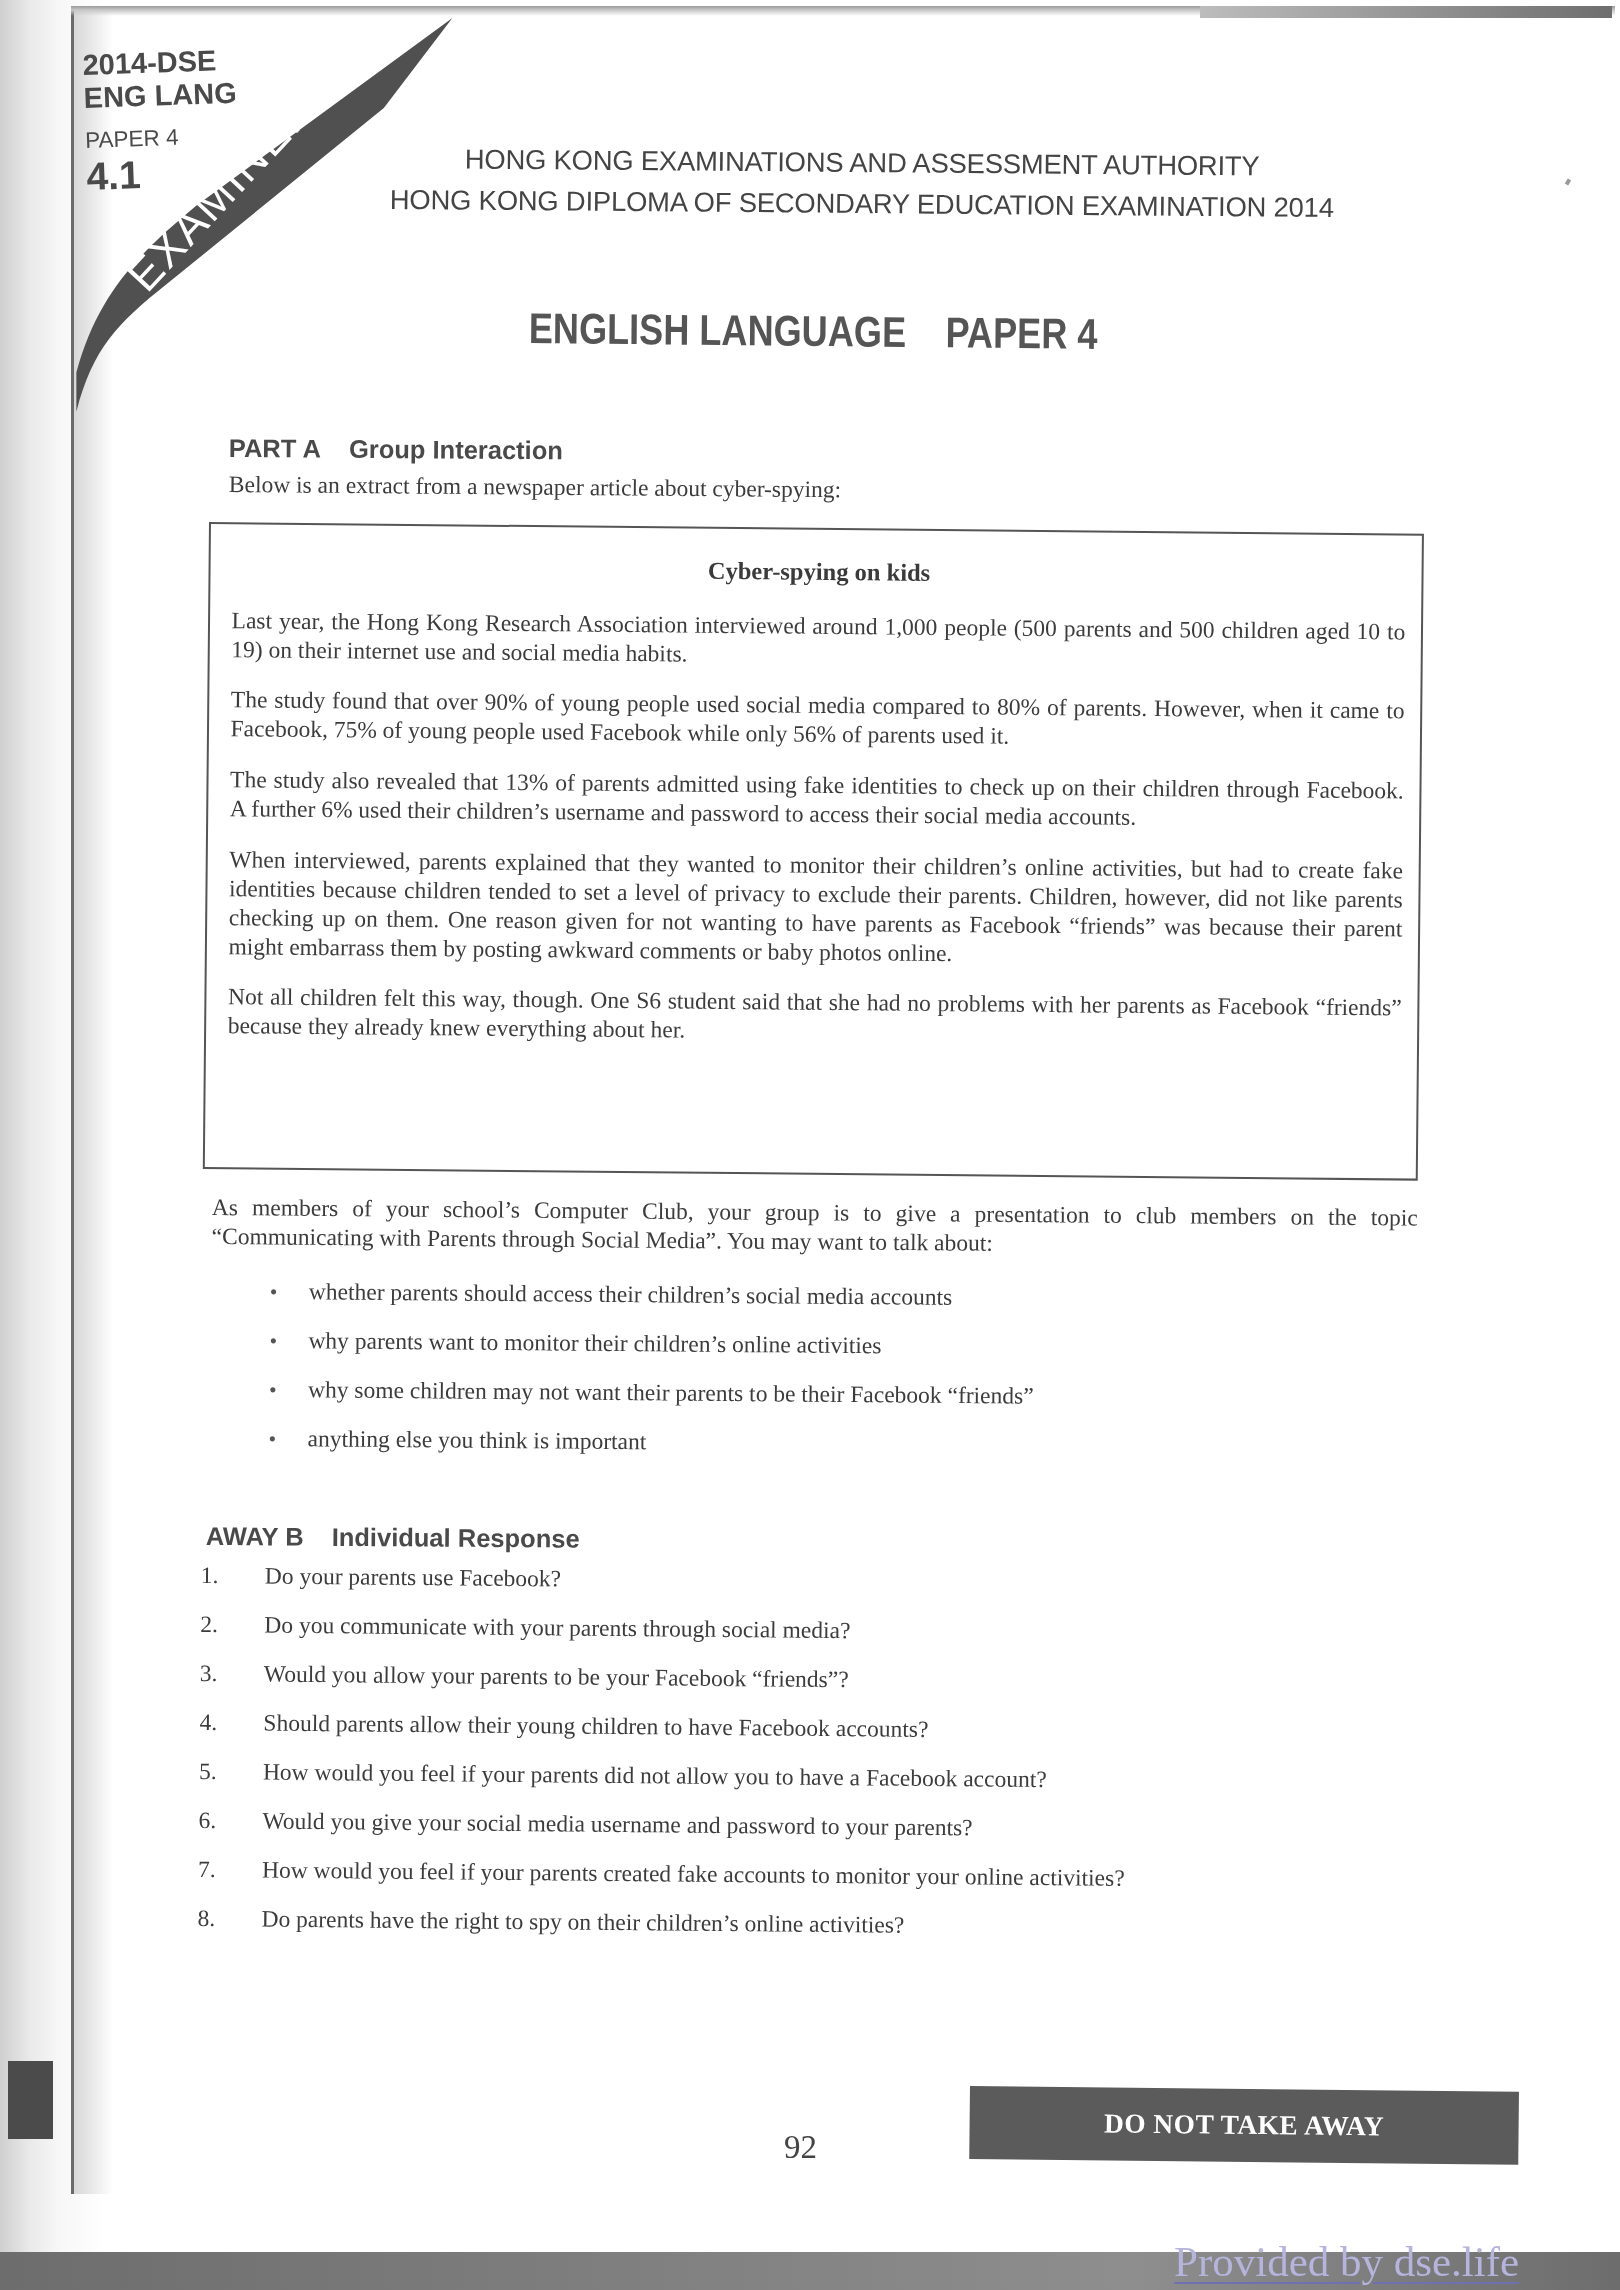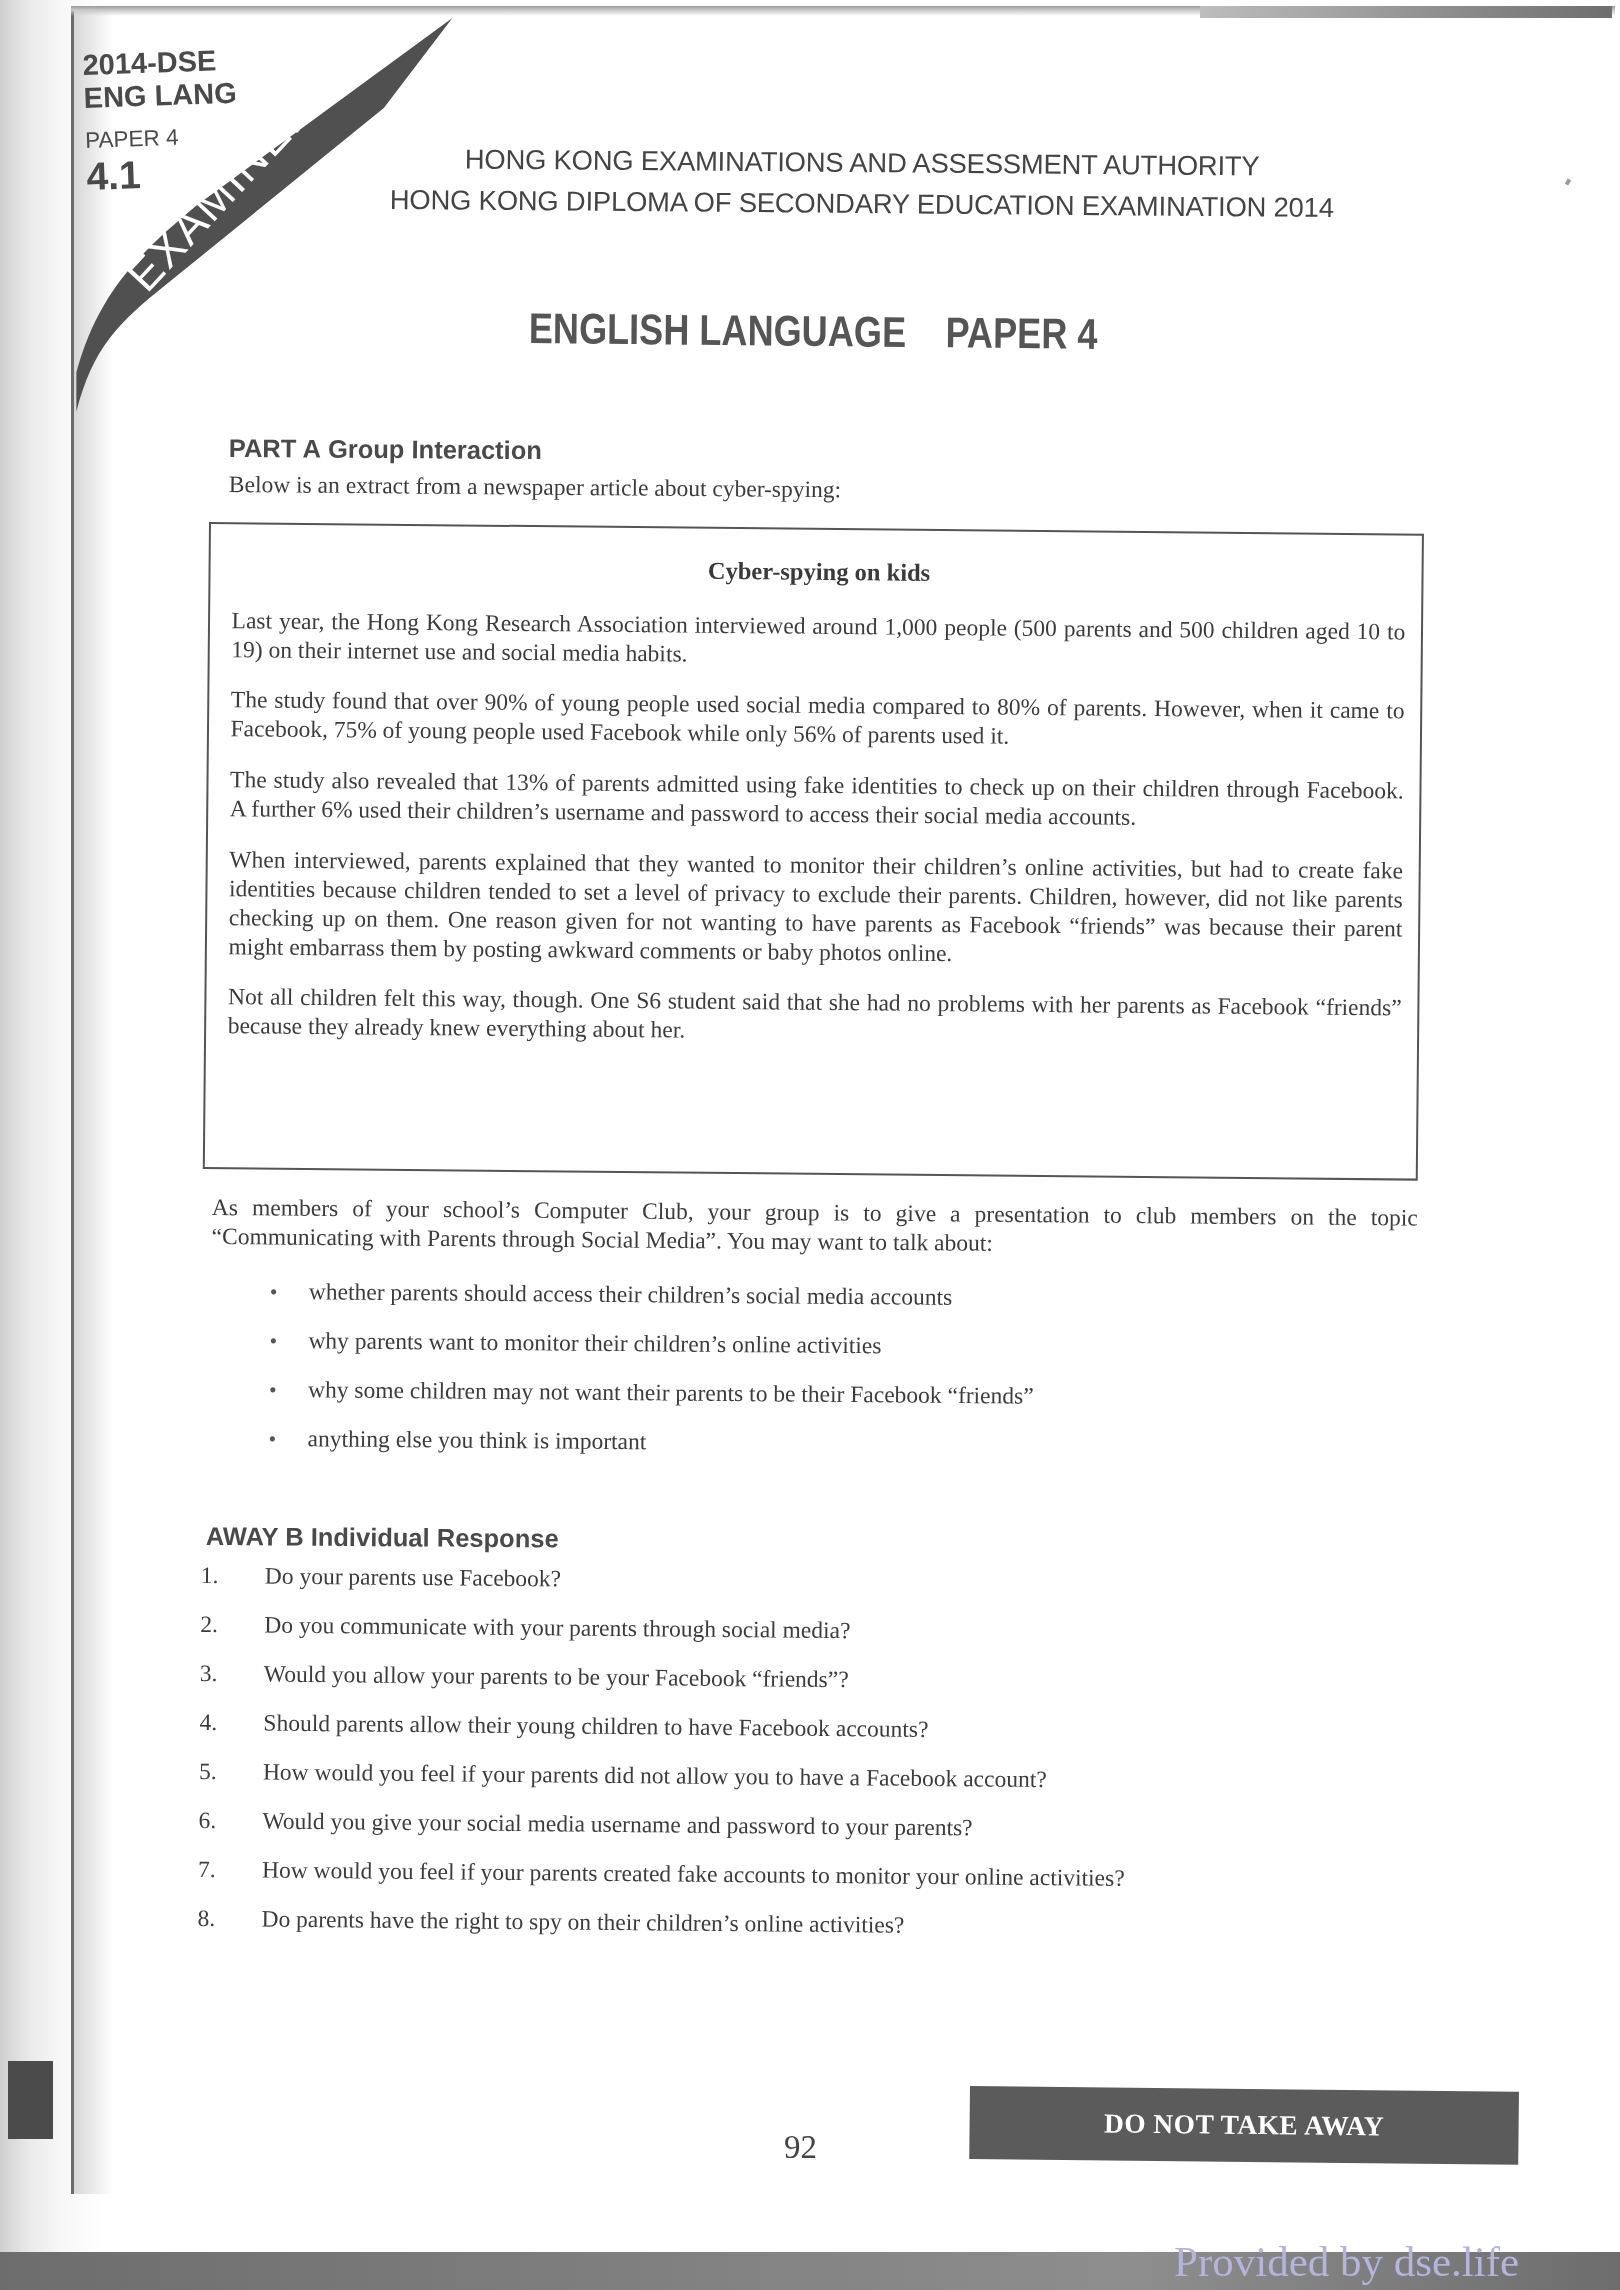--- a/index.html
+++ b/index.html
@@ -131,21 +131,21 @@
     .part-heading {
       position: absolute;
       font-family: "Liberation Sans", sans-serif;
       font-weight: bold;
       font-size: 25.5px;
       color: #4a4a4a;
       white-space: nowrap;
       transform: rotate(0.4deg);
       transform-origin: left top;
     }
-    .part-heading .label { display: inline-block; margin-right: 7px; }
+    .part-heading .label { display: inline-block; margin-right: 28px; }
     .part-heading .title { font-weight: bold; }
 
     .serif-text {
       font-family: "Liberation Serif", serif;
       font-size: 23.5px;
       color: #3c3c3c;
       line-height: 29px;
     }
     .intro {
       position: absolute;
@@ -239,20 +239,21 @@
       font-size: 27.4px;
       color: #ffffff;
       letter-spacing: 0.5px;
     }
     .watermark {
       position: absolute;
       left: 1174px; top: 2237px;
       font-family: "Liberation Serif", serif;
       font-size: 43px;
       color: #b4b4dc;
+      text-decoration: underline;
       text-decoration-color: #7070b0;
       text-decoration-thickness: 2px;
       text-underline-offset: 5.9px;
       white-space: nowrap;
     }
   </style>
 </head>
 <body>
 
 <div class="binding-shadow"></div>

